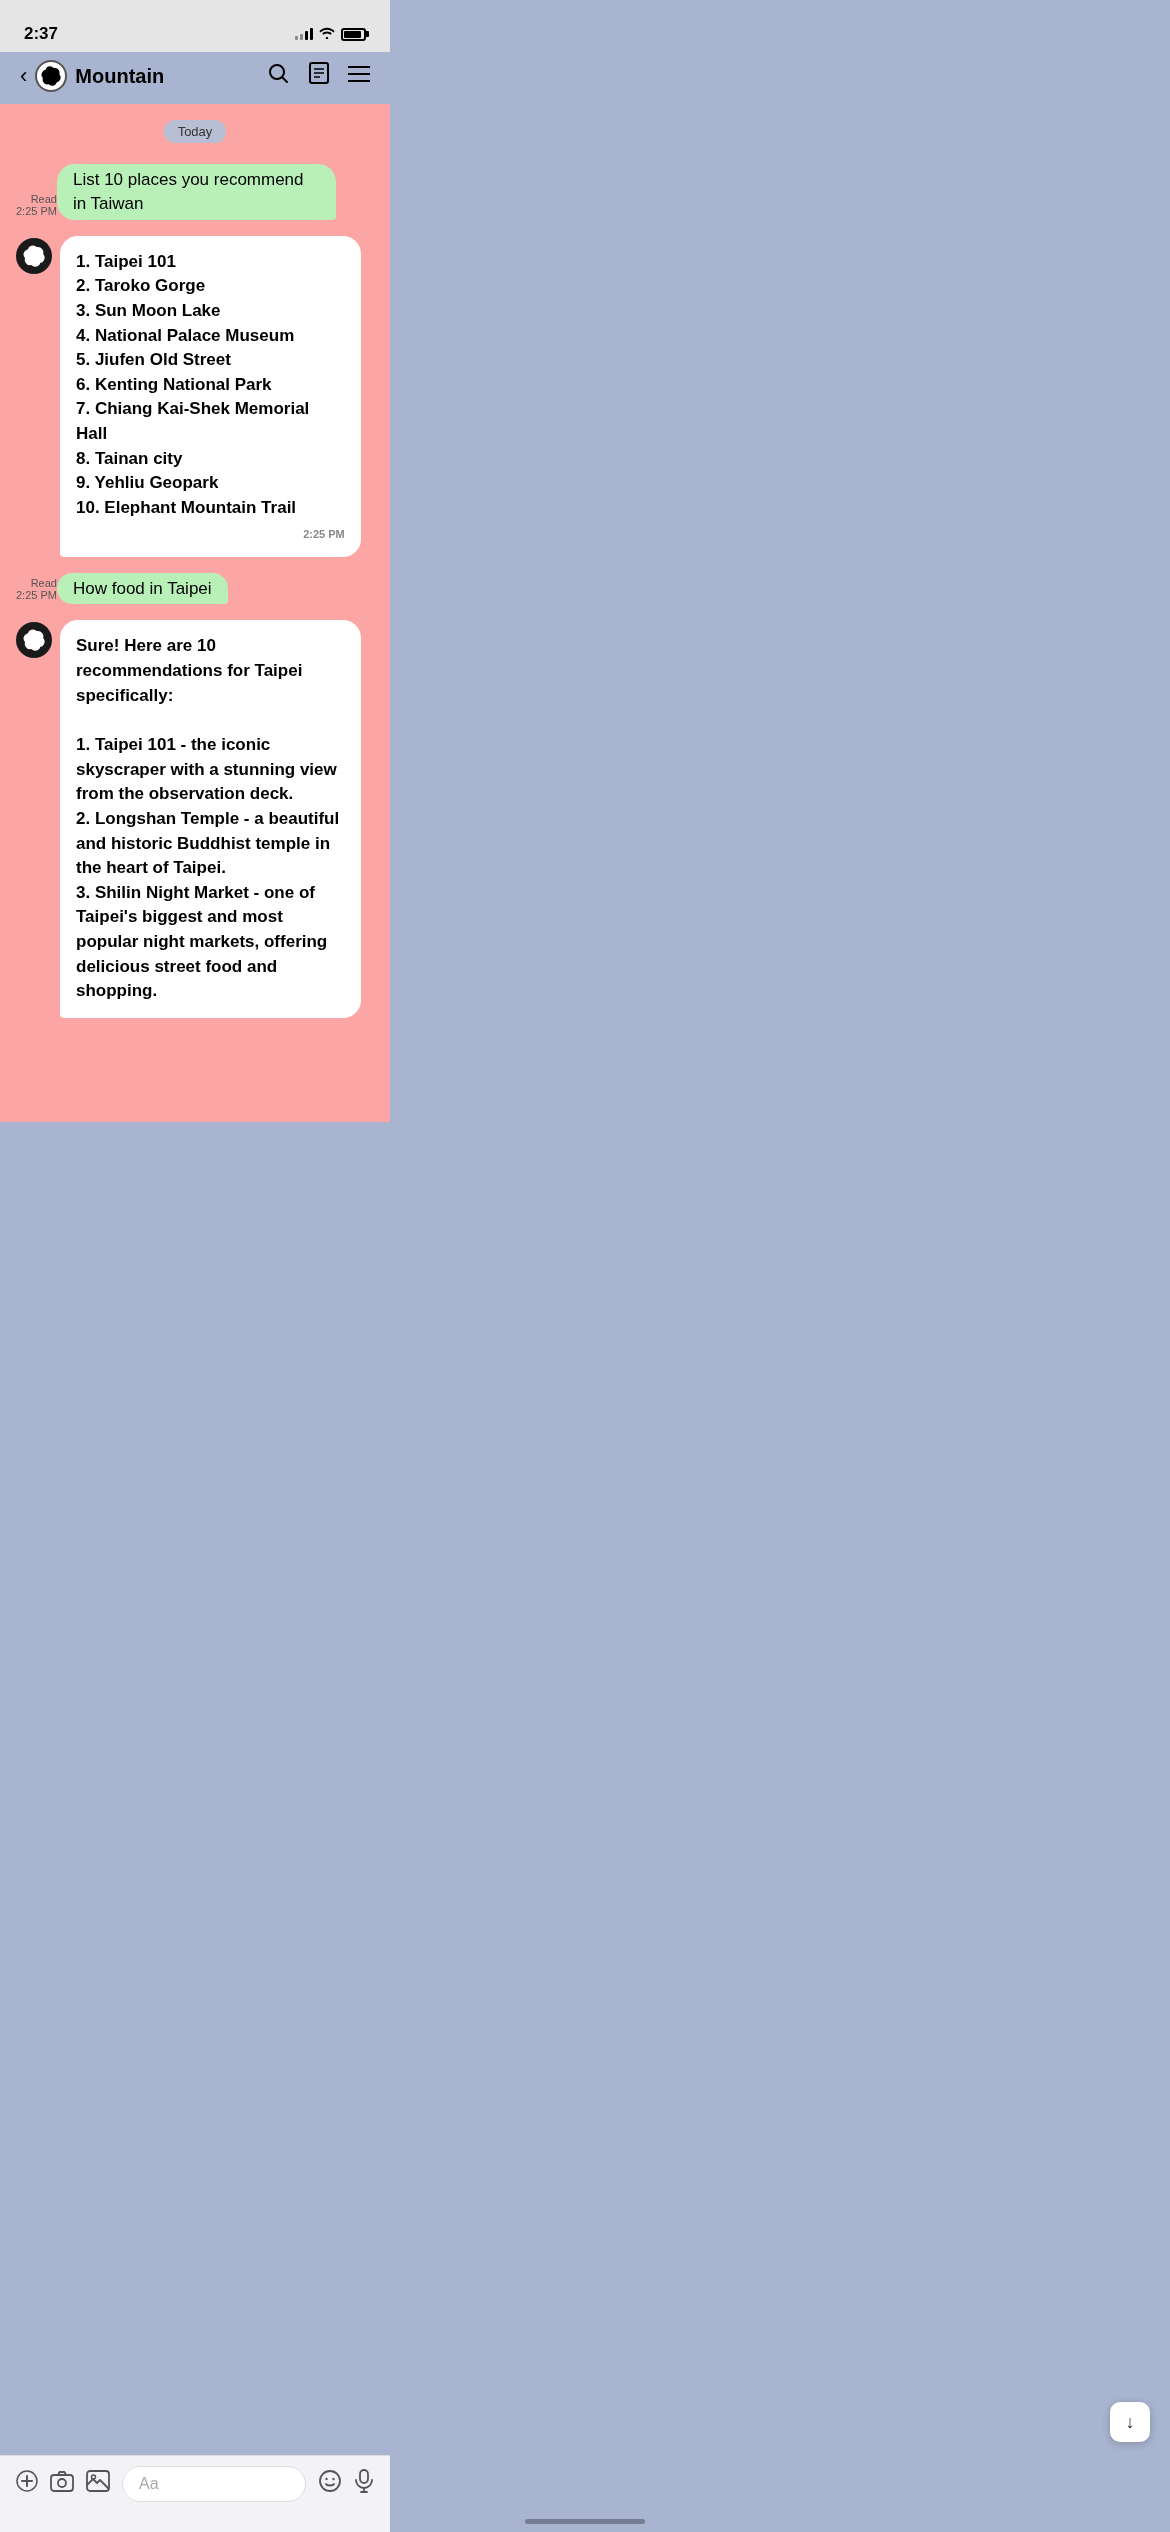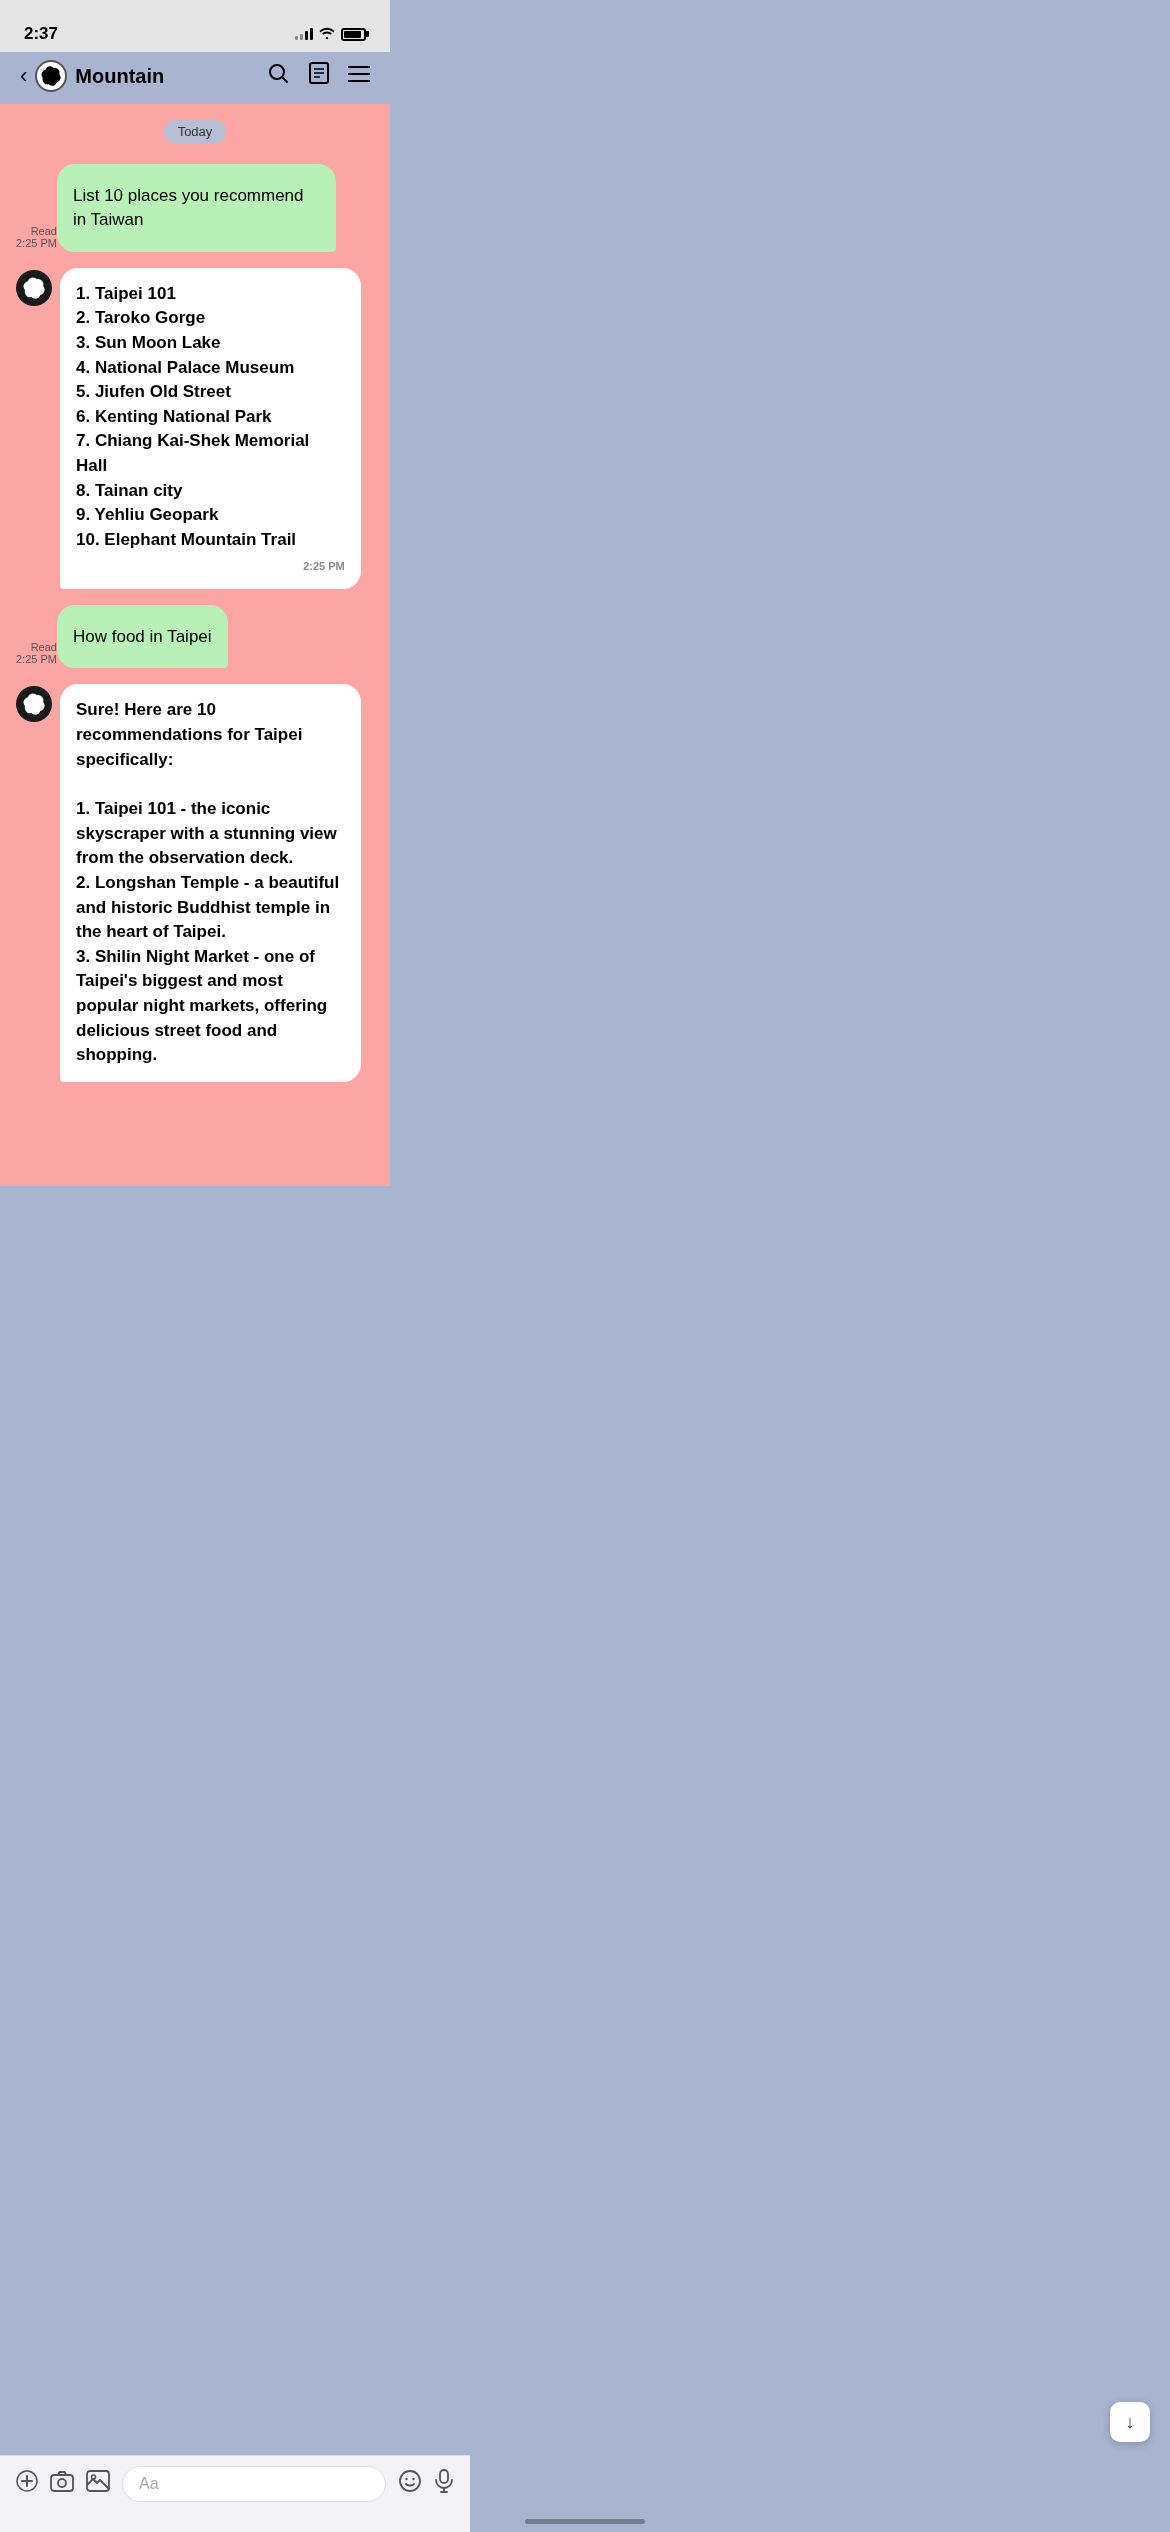--- a/index.html
+++ b/index.html
@@ -157,21 +157,21 @@
       margin-bottom: 4px;
     }
     .msg-row-user .read-time {
       font-size: 11px;
       color: #555;
       margin-bottom: 3px;
     }
     .bubble-user {
       background: #b8f0b8;
       border-radius: 18px 18px 4px 18px;
-      padding: 20px 16px;
+      padding: 4px 16px;
       max-width: 78%;
       font-size: 17px;
       line-height: 1.4;
       color: #000;
     }
 
     
     .msg-row-bot {
       display: flex;
       align-items: flex-start;
@@ -228,21 +228,21 @@
       cursor: pointer;
       font-size: 18px;
       color: #333;
     }
 
     
     .input-bar {
       position: fixed;
       bottom: 0;
       left: 0;
-      width: 470px;
+      width: 390px;
       background: #f2f2f7;
       padding: 10px 16px 30px;
       display: flex;
       align-items: center;
       gap: 12px;
       border-top: 1px solid #ddd;
     }
     .input-icon {
       font-size: 22px;
       color: #555;

